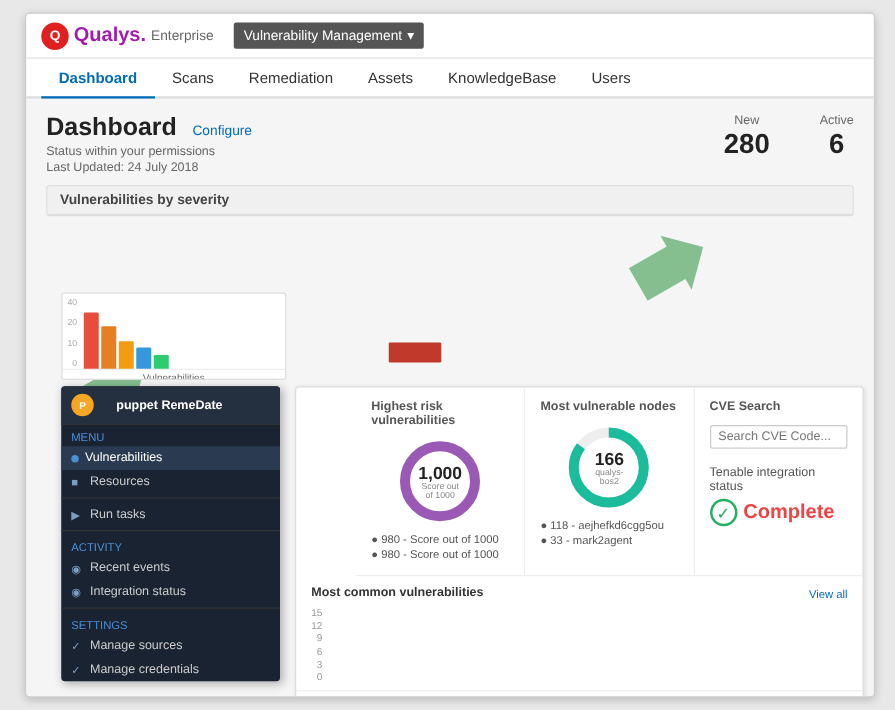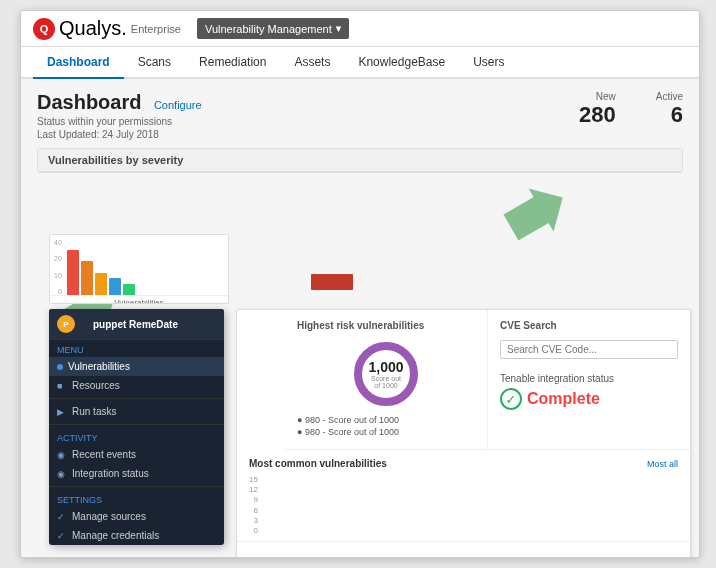--- a/index.html
+++ b/index.html
@@ -47,23 +47,23 @@
       background: #e02020;
       border-radius: 50%;
       display: flex;
       align-items: center;
       justify-content: center;
       color: white;
       font-size: 11px;
       font-weight: bold;
     }
     .qualys-logo .logo-text {
-      font-size: 20px;
-      font-weight: normal;
-      color: #000000;
+      font-size: 16px;
+      font-weight: bold;
+      color: #a21caf;
     }
     .enterprise-label {
       font-size: 11px;
       color: #666;
     }
 
     
     .nav-dropdown {
       background: #555;
       color: #fff;
@@ -135,21 +135,21 @@
     .dashboard-subtitle {
       font-size: 10px;
       color: #666;
       margin-top: 2px;
     }
     .dashboard-stats {
       display: flex;
       gap: 40px;
     }
     .stat-block {
-      text-align: right;
+      text-align: center;
     }
     .stat-label {
       font-size: 10px;
       color: #666;
     }
     .stat-value {
       font-size: 22px;
       font-weight: bold;
       color: #222;
     }
@@ -601,38 +601,55 @@
               <div class="donut-label">
                 <span class="donut-number">1,000</span>
                 <span class="donut-sublabel">Score out of 1000</span>
               </div>
             </div>
           </div>
           <div class="card-bullet">● 980 - Score out of 1000</div>
           <div class="card-bullet">● 980 - Score out of 1000</div>
         </div>
 
+        <div class="card">
+          <div class="card-title">Most vulnerable nodes</div>
+          <div class="donut-container">
+            <div class="donut">
+              <svg width="70" height="70" viewBox="0 0 70 70">
+                <circle cx="35" cy="35" r="28" fill="none" stroke="#eee" stroke-width="8"></circle>
+                <circle cx="35" cy="35" r="28" fill="none" stroke="#1abc9c" stroke-width="8" stroke-dasharray="150 25.93"></circle>
+              </svg>
+              <div class="donut-label">
+                <span class="donut-number">166</span>
+                <span class="donut-sublabel">qualys-bos2</span>
+              </div>
+            </div>
+          </div>
+          <div class="card-bullet">● 118 - aejhefkd6cgg5ou</div>
+          <div class="card-bullet">● 33 - mark2agent</div>
+        </div>
 
         <div class="card">
           <div class="card-title">CVE Search</div>
           <input class="cve-search-input" type="text" placeholder="Search CVE Code..." style="">
           <div class="tenable-status">
             <div class="tenable-label">Tenable integration status</div>
             <div class="complete-badge">
               <div class="check-circle">✓</div>
               <span class="complete-text">Complete</span>
             </div>
           </div>
         </div>
       </div>
 
       <div class="vuln-chart-section">
         <div class="section-title-row">
           <span class="section-title">Most common vulnerabilities</span>
-          <span class="view-all-link">Most all</span>
+          <span class="view-all-link">View all</span>
         </div>
         <div style="display:flex;gap:4px;">
           <div class="bar-axis">
             <span>15</span>
             <span>12</span>
             <span>9</span>
             <span>6</span>
             <span>3</span>
             <span>0</span>
           </div>

